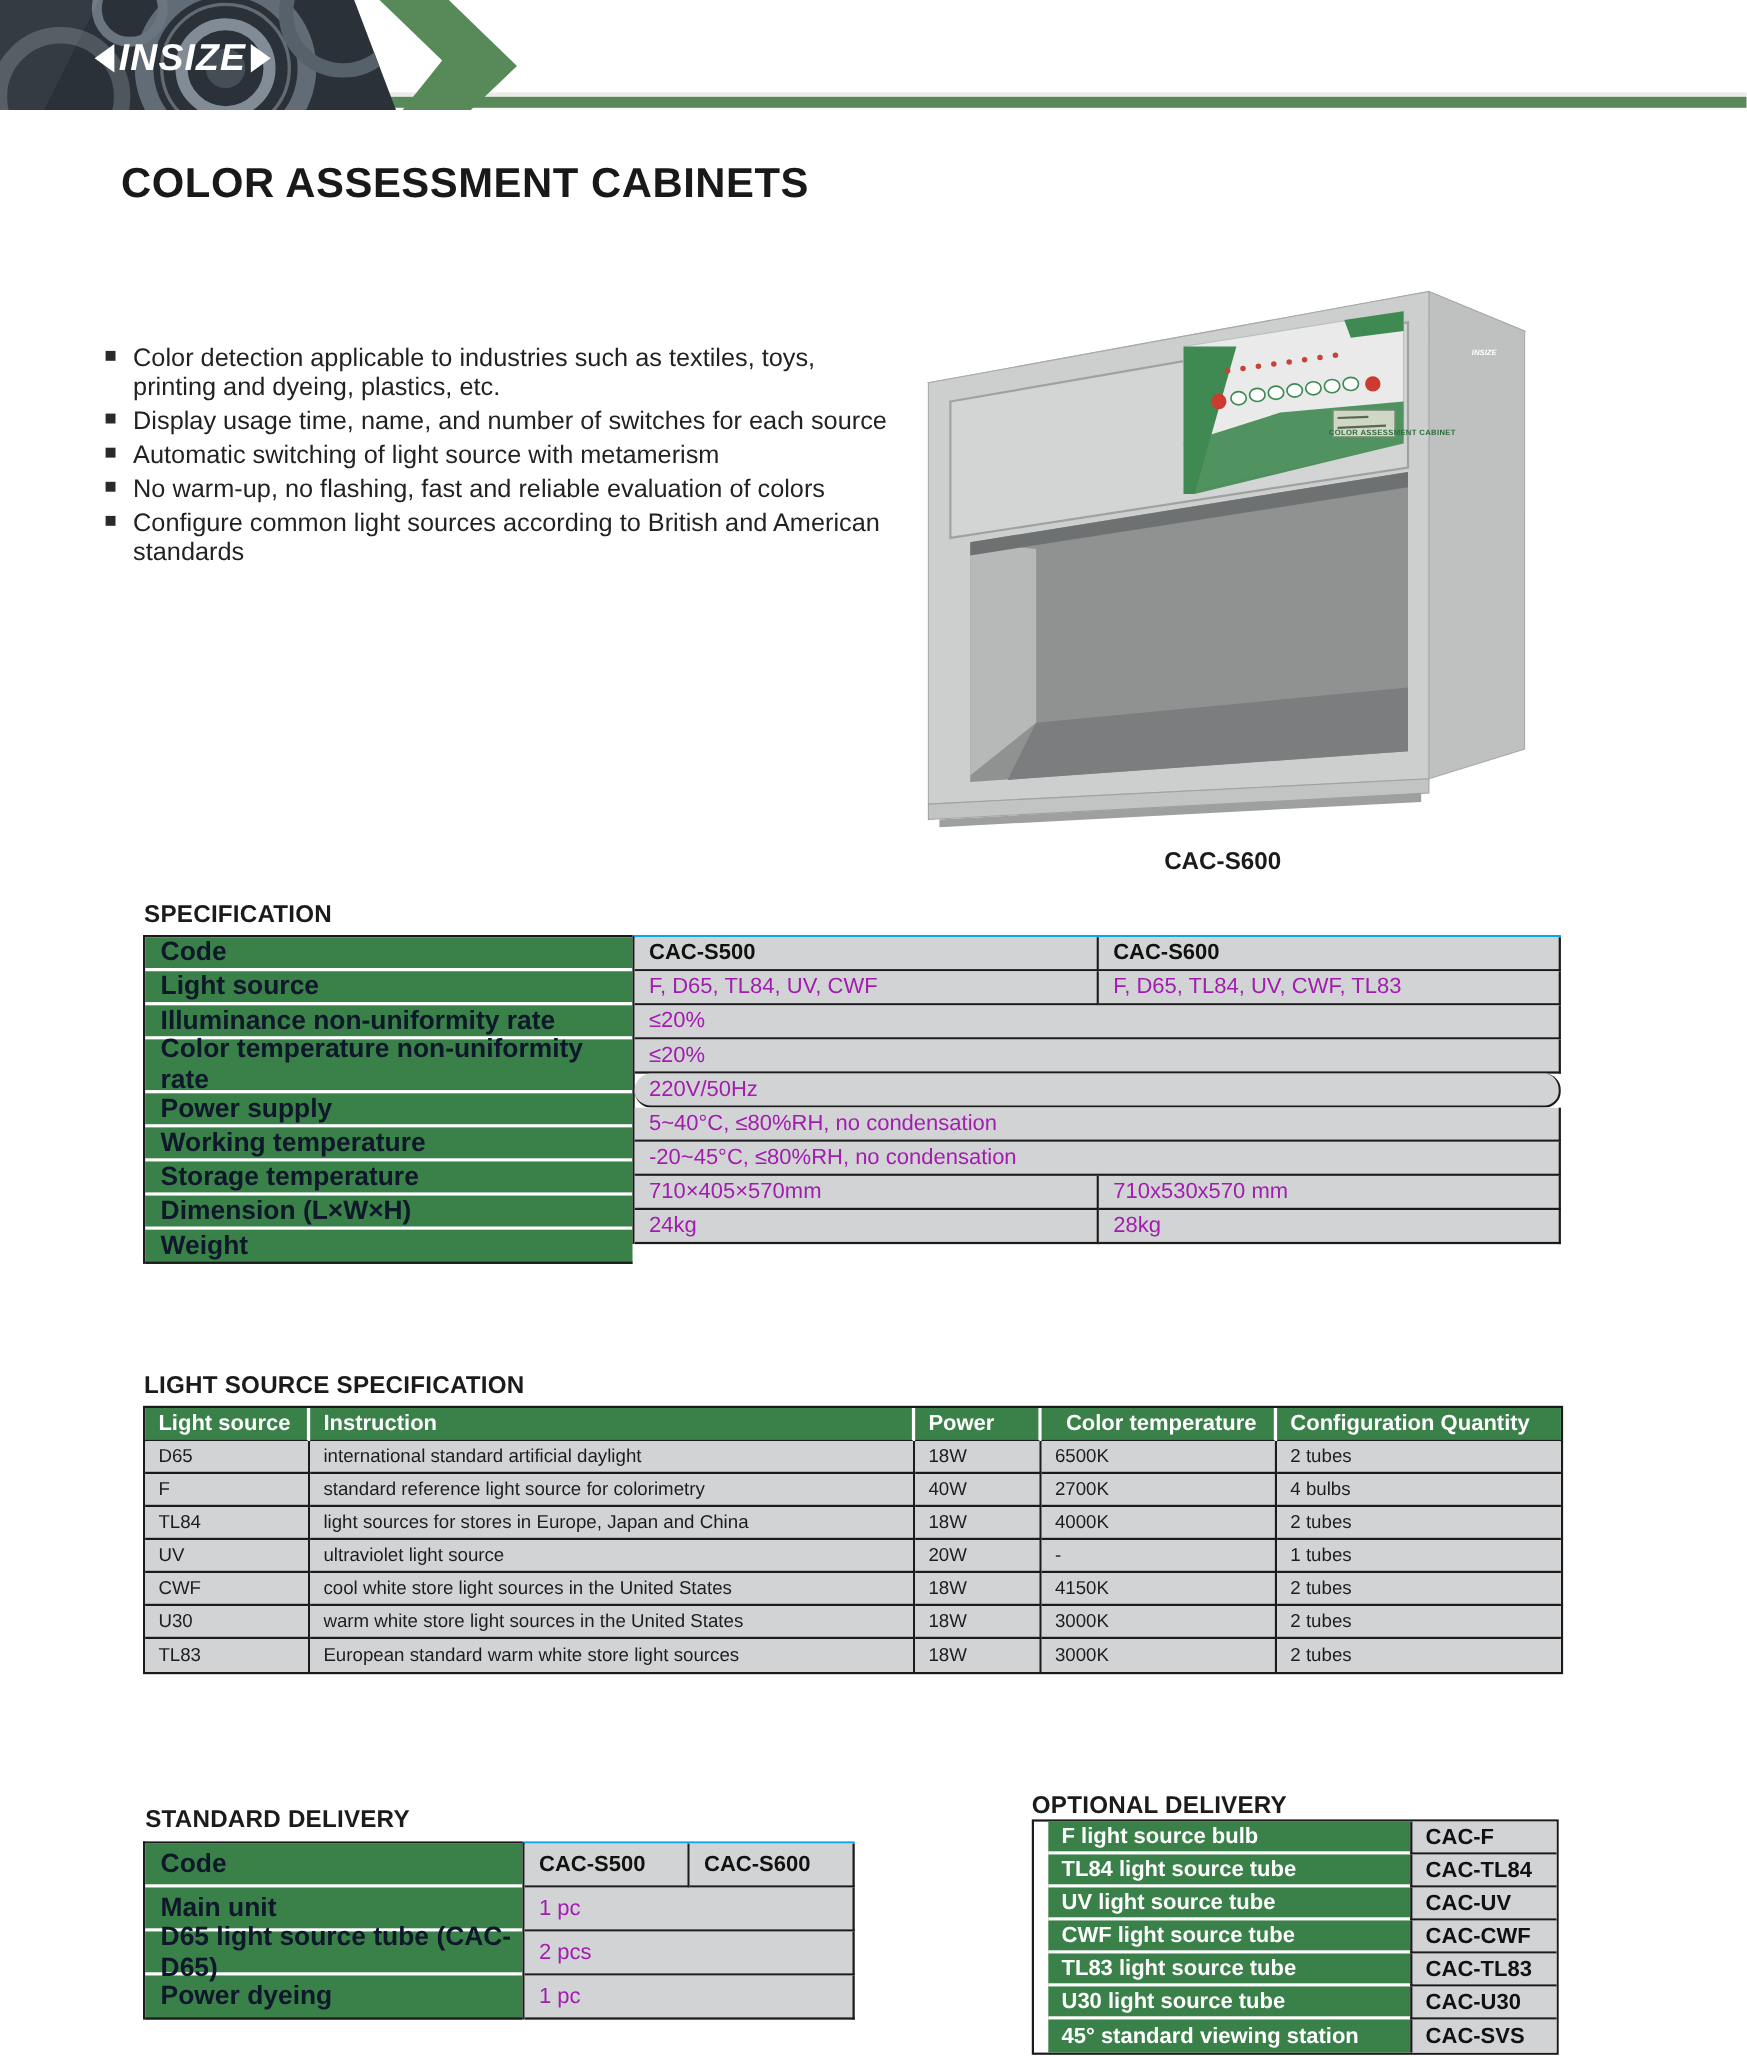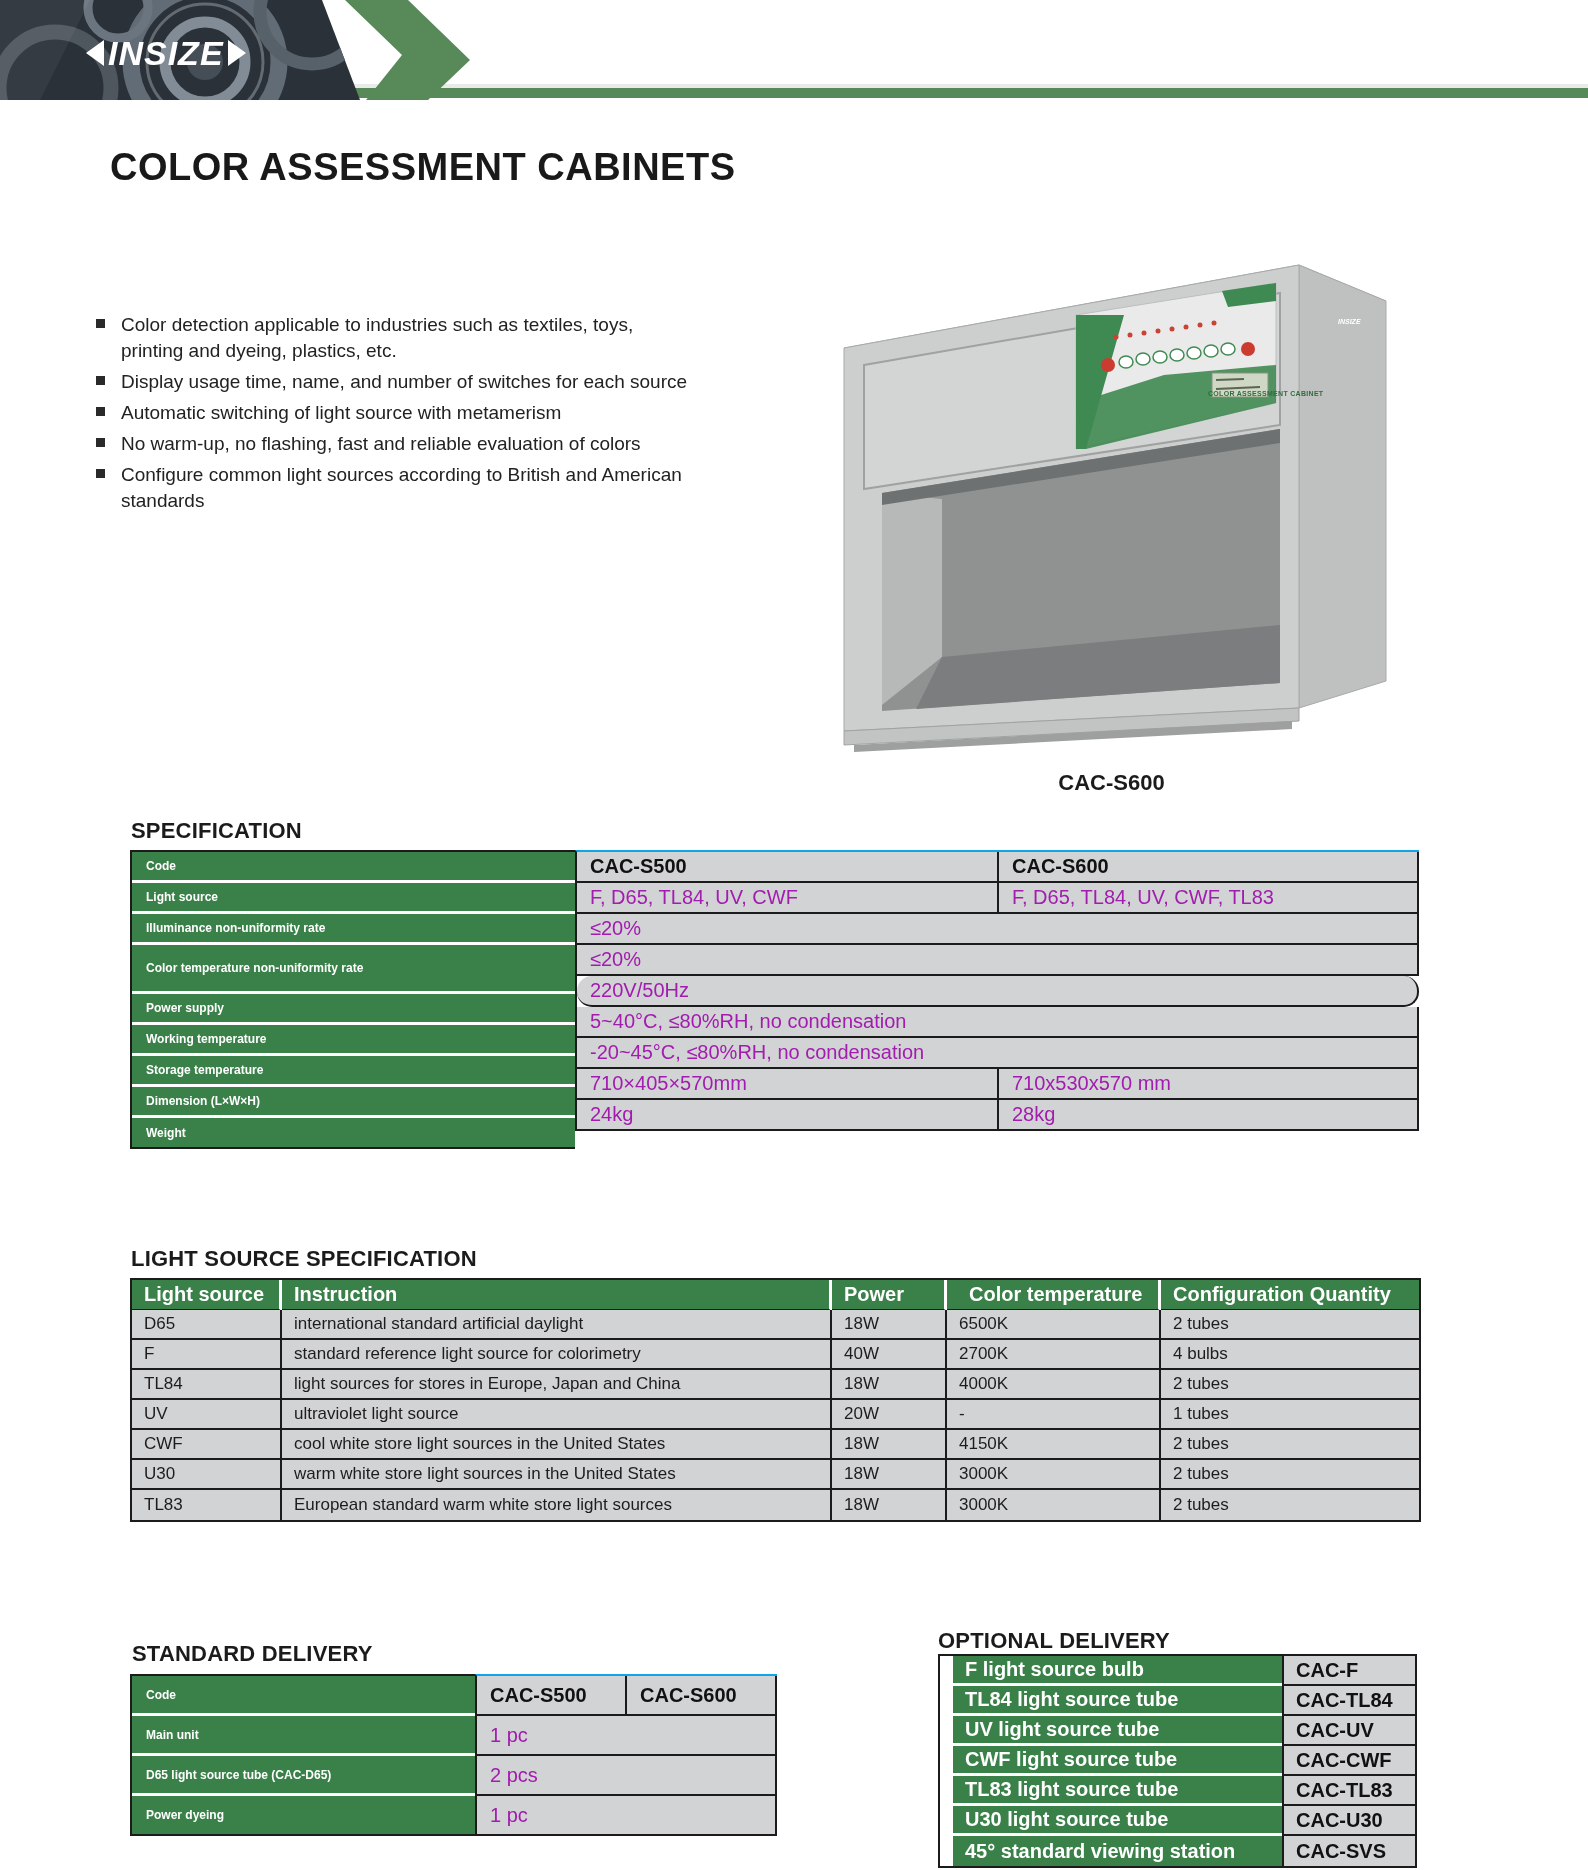--- a/index.html
+++ b/index.html
@@ -9,32 +9,32 @@
   .banner{position:absolute;left:0;top:0;width:1588px;height:100px;}
   .logo{position:absolute;left:86px;top:36px;display:flex;align-items:center;gap:4px;}
   .logo .tri-l{width:0;height:0;border-top:13px solid transparent;border-bottom:13px solid transparent;border-right:18px solid #fff;}
   .logo .tri-r{width:0;height:0;border-top:13px solid transparent;border-bottom:13px solid transparent;border-left:18px solid #fff;}
   .logo .word{color:#fff;font-size:34px;font-weight:bold;font-style:italic;letter-spacing:1px;line-height:1;}
   
   .title{position:absolute;left:110px;top:146px;font-size:38px;font-weight:bold;color:#191919;letter-spacing:.5px;}
   .features{position:absolute;left:96px;top:312px;width:720px;}
   .feat{display:flex;margin:0 0 5px 0;}
   .fmark{width:9px;height:9px;background:#2a2a2a;margin:7px 16px 0 0;flex:0 0 9px;}
-  .ftext{font-size:19px;line-height:26px;color:#222;}
+  .ftext{font-size:23px;line-height:26px;color:#222;}
   
   .cabinet{position:absolute;left:824px;top:253px;width:575px;height:505px;}
   .pcaption{position:absolute;left:824px;top:770px;width:575px;text-align:center;
             font-size:22px;font-weight:bold;color:#1b1b1b;}
   .panel-brand{position:absolute;left:1338px;top:318px;font-size:7px;color:#fff;font-weight:bold;font-style:italic;}
   .panel-label{position:absolute;left:1208px;top:390px;font-size:7px;color:#2e6e3e;font-weight:bold;letter-spacing:.3px;}
   
   .sechead{position:absolute;font-size:22px;font-weight:bold;color:#1b1b1b;letter-spacing:.2px;}
   .tblwrap{position:absolute;}
   .gcol{position:absolute;left:0;top:0;box-sizing:border-box;border:2px solid #1b1b1b;border-right:none;border-bottom:none;}
-  .gcell{background:var(--tg);color:#ffffff;font-weight:bold;font-size:12px;display:flex;align-items:center;
+  .gcell{background:var(--tg);color:#0f172a;font-weight:bold;font-size:24px;display:flex;align-items:center;
          padding-left:14px;box-sizing:border-box;border-bottom:3px solid #fff;}
   .gcell.glast{border-bottom:2px solid #1b1b1b;}
   .darea{position:absolute;top:0;display:grid;box-sizing:content-box;border-top:2px solid #0ea5e9;border-left:2px solid #1b1b1b;}
   .dcell{background:var(--cg);border-right:2px solid #1b1b1b;border-bottom:2px solid #1b1b1b;
          box-sizing:border-box;display:flex;align-items:center;padding-left:13px;font-size:20px;color:#a21caf;}
   .dcell.bold{font-weight:bold;color:#111;}
   
   .lsgrid{position:absolute;display:grid;border:2px solid #1b1b1b;}
   .lsh{background:var(--tg);color:#fff;font-weight:bold;font-size:20px;display:flex;align-items:center;
        padding-left:12px;box-sizing:border-box;border-right:3px solid #fff;border-bottom:2px solid #1b1b1b;}

